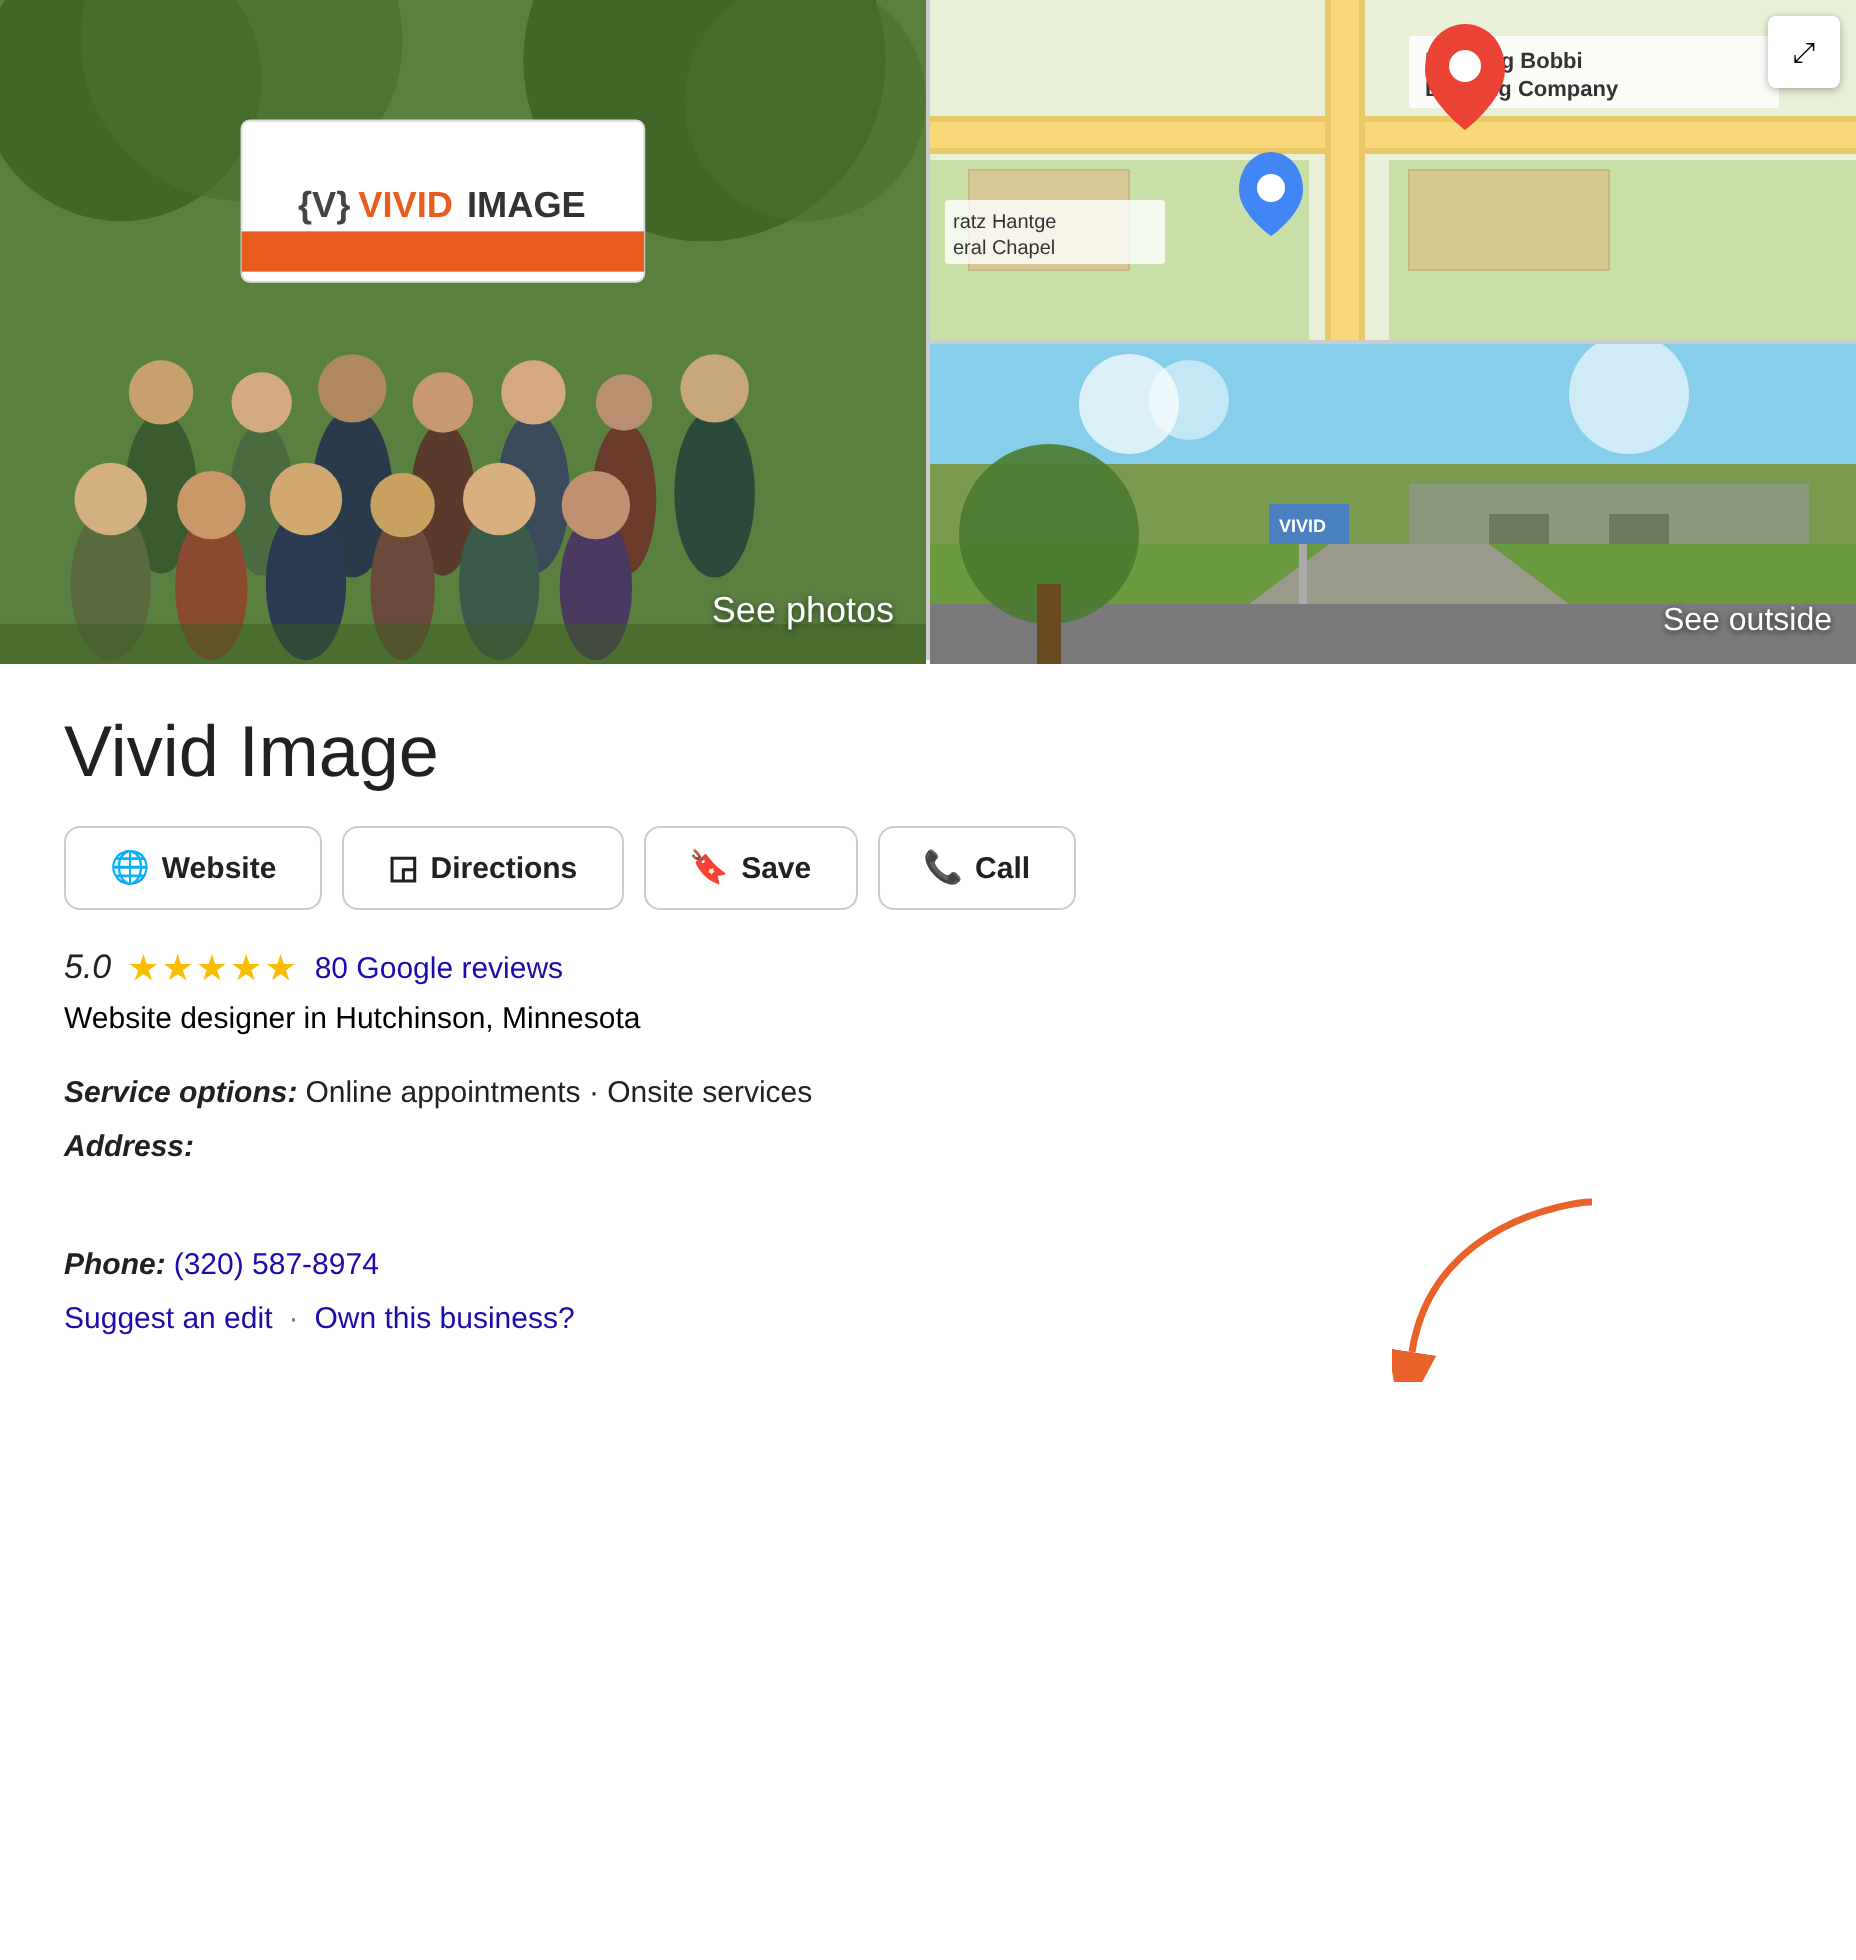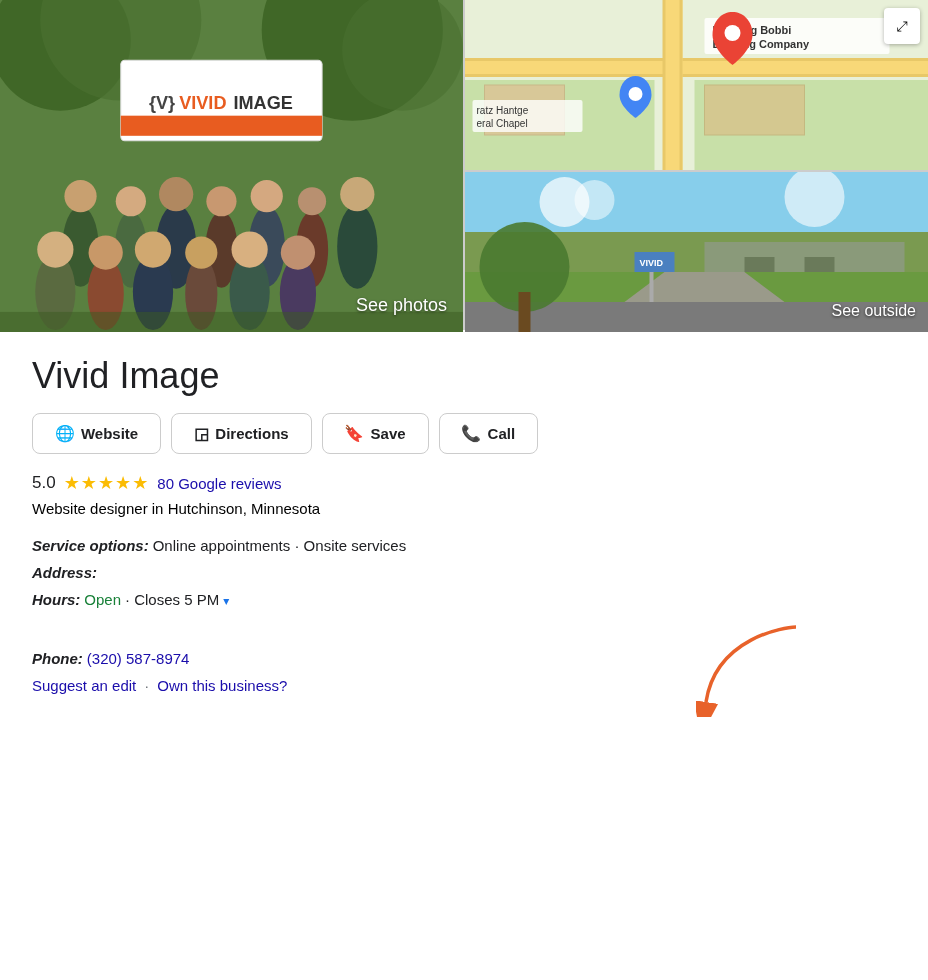--- a/index.html
+++ b/index.html
@@ -150,20 +150,21 @@
     .rating-row {
       display: flex;
       align-items: center;
       gap: 8px;
       margin-bottom: 6px;
     }
 
     .rating-score {
       font-size: 17px;
       color: #202124;
+      font-style: italic;
     }
 
     .stars {
       color: #fbbc04;
       font-size: 18px;
       letter-spacing: 1px;
     }
 
     .reviews-link {
       color: #1a0dab;
@@ -419,26 +420,20 @@
 
   <div class="detail-row">
     <span class="detail-label">Service options:</span>
     <span class="detail-value">Online appointments · Onsite services</span>
   </div>
 
   <div class="detail-row">
     <span class="detail-label">Address:</span>
   </div>
 
-  <div class="detail-row">
-    <span class="detail-label">Hours:</span>
-    <span class="detail-open">Open</span>
-    <span class="detail-value">· Closes 5 PM</span>
-    <span class="hours-arrow">▾</span>
-  </div>
 
   <div class="detail-row">
     <span class="detail-label">Phone:</span>
     <a class="detail-phone">(320) 587-8974</a>
   </div>
 
   <div class="footer-links">
     <a class="footer-link">Suggest an edit</a>
     <span class="footer-sep">·</span>
     <a class="footer-link">Own this business?</a>

